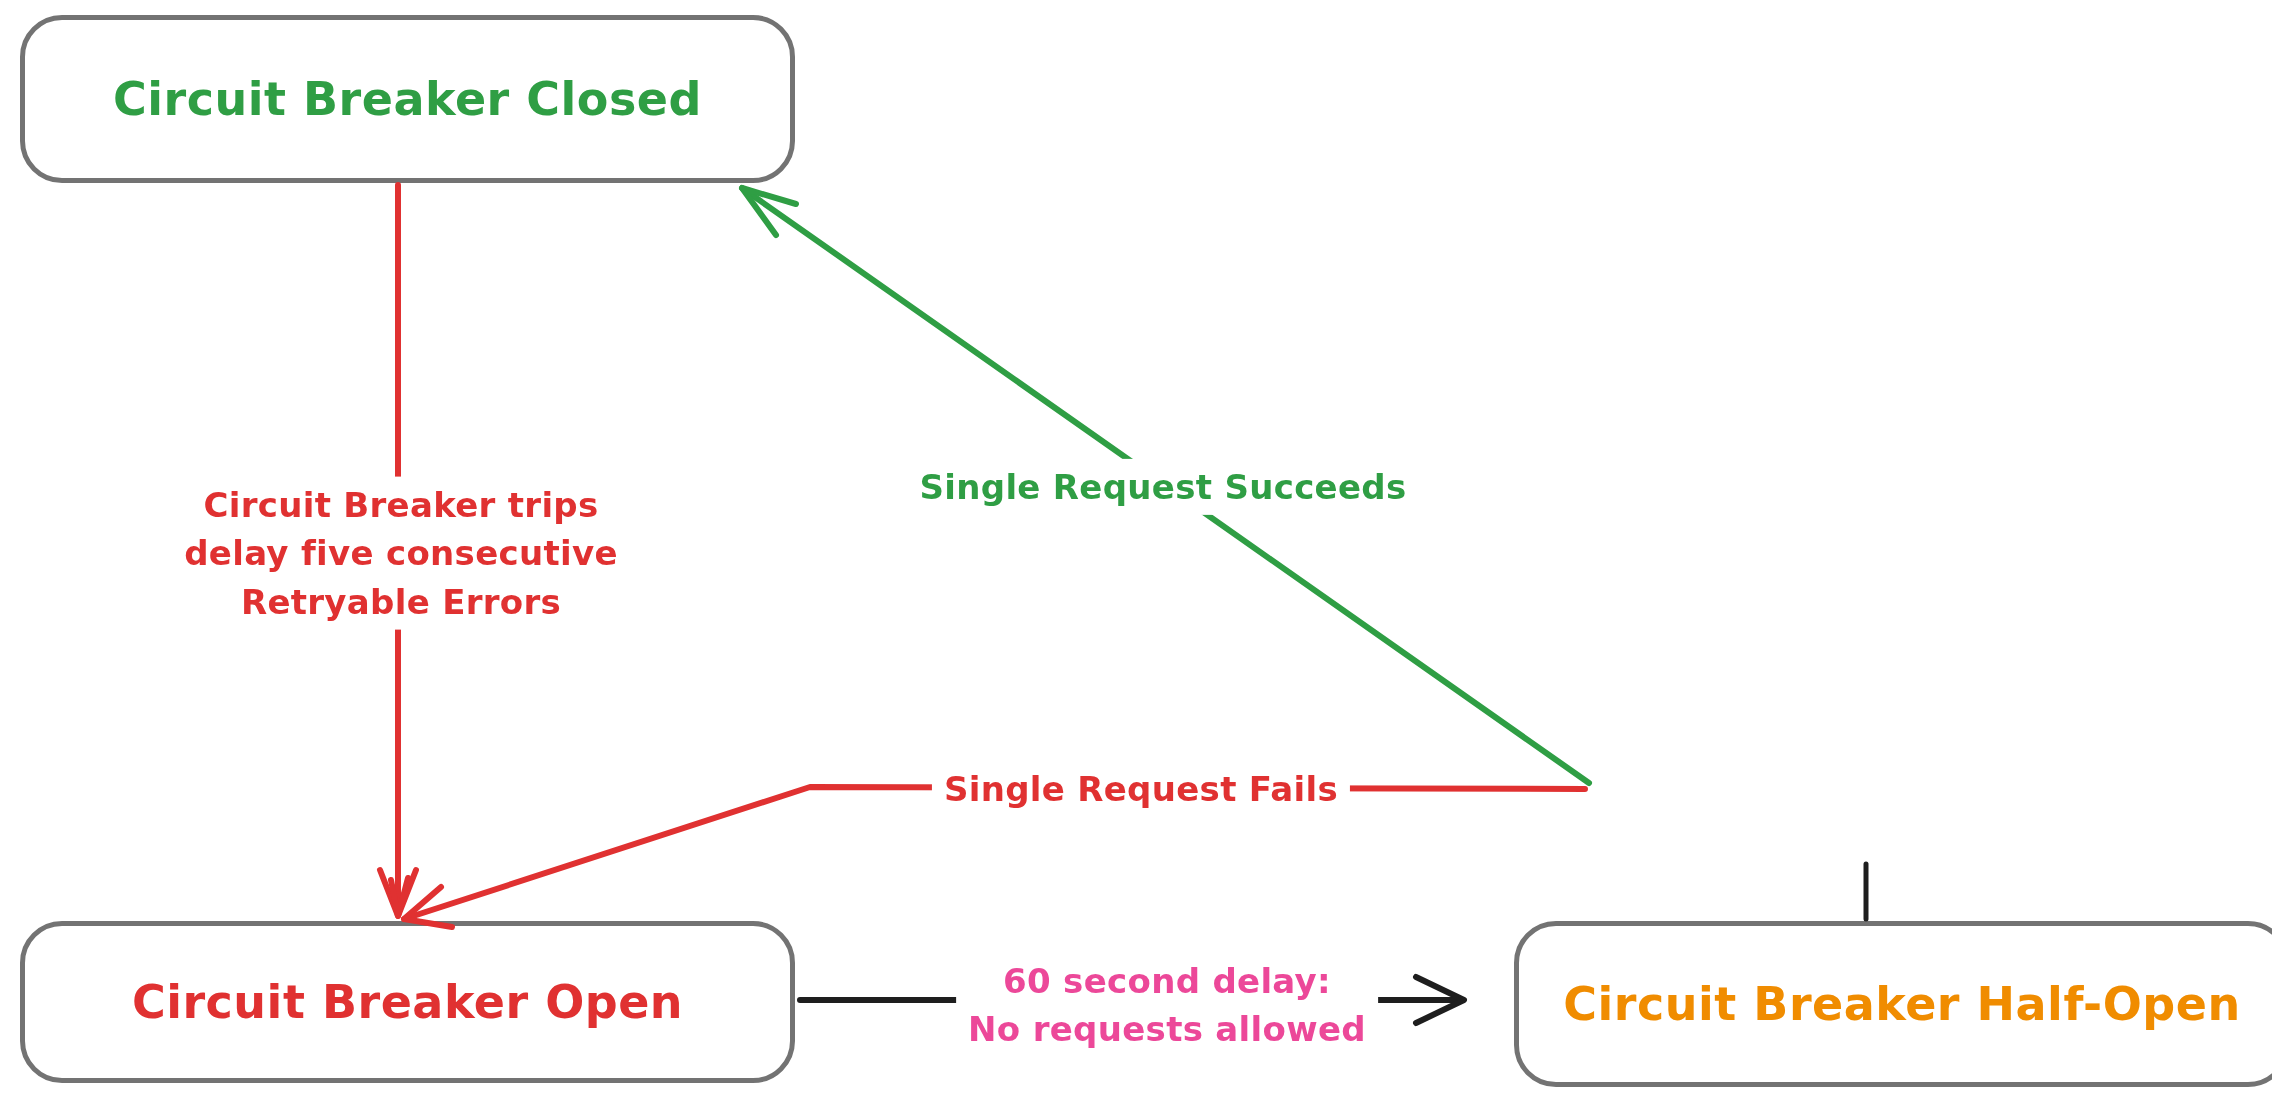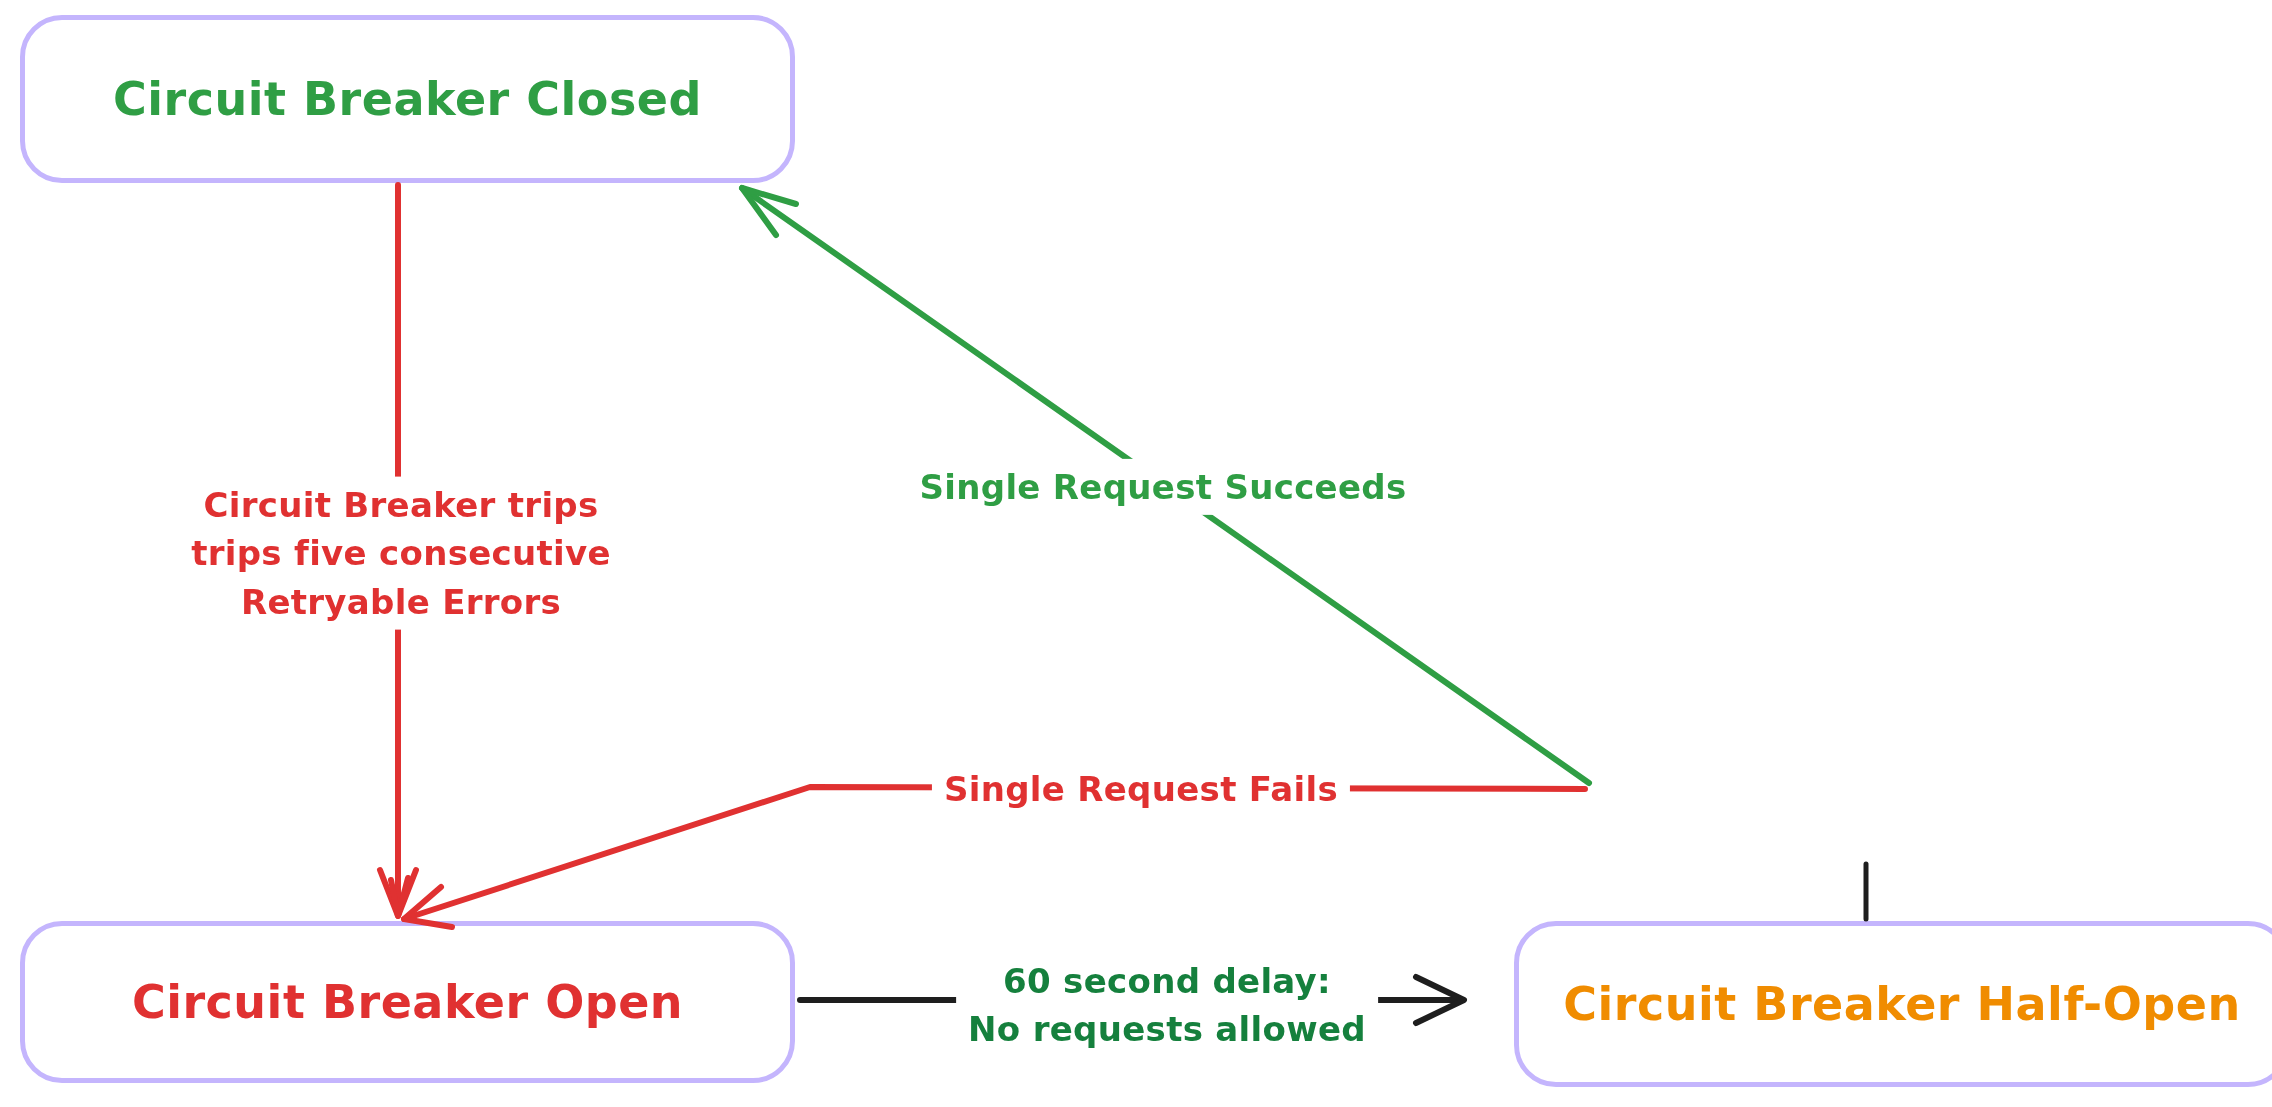--- a/index.html
+++ b/index.html
@@ -20,21 +20,21 @@
     position: absolute;
     left: 0; top: 0;
     width: 2272px; height: 1107px;
     z-index: 2;
     pointer-events: none;
   }
   .node {
     position: absolute;
     z-index: 1;
     background: #ffffff;
-    border: 5px solid #c4b5fd;
+    border: 5px solid #737373;
     border-radius: 42px;
     display: flex;
     align-items: center;
     justify-content: center;
     text-align: center;
     font-weight: 700;
     letter-spacing: 0.5px;
   }
   .node-closed {
     left: 20px; top: 15px;
@@ -72,21 +72,21 @@
     text-align: center;
     font-size: 34px;
     font-weight: 700;
     line-height: 1.42;
     white-space: nowrap;
     letter-spacing: 0.3px;
   }
   .label-trip     { left: 401px;  top: 553px;  color: #e03131; text-align: center; }
   .label-succeeds { left: 1163px; top: 487px;  color: #2f9e44; }
   .label-fails    { left: 1141px; top: 789px;  color: #e03131; }
-  .label-delay    { left: 1167px; top: 1005px; color: #15803d; }
+  .label-delay    { left: 1167px; top: 1005px; color: #ec4899; }
 </style>
 </head>
 <body>
 
 <div id="canvas">
 
   <svg id="edges-layer" viewBox="0 0 2272 1107" fill="none" stroke-linecap="round" stroke-linejoin="round">
 
     <g stroke="#e03131" stroke-width="6">
       <path d="M398,185 L398,914"></path>
@@ -122,21 +122,21 @@
     <span>Circuit Breaker Open</span>
   </div>
 
   <div class="node node-half-open">
     <span>Circuit Breaker Half-Open</span>
   </div>
 
 
   <div class="edge-label label-trip">
     <div>Circuit Breaker trips</div>
-    <div>trips five consecutive</div>
+    <div>delay five consecutive</div>
     <div>Retryable Errors</div>
   </div>
 
   <div class="edge-label label-succeeds">Single Request Succeeds</div>
 
   <div class="edge-label label-fails">Single Request Fails</div>
 
   <div class="edge-label label-delay">
     <div>60 second delay:</div>
     <div>No requests allowed</div>

